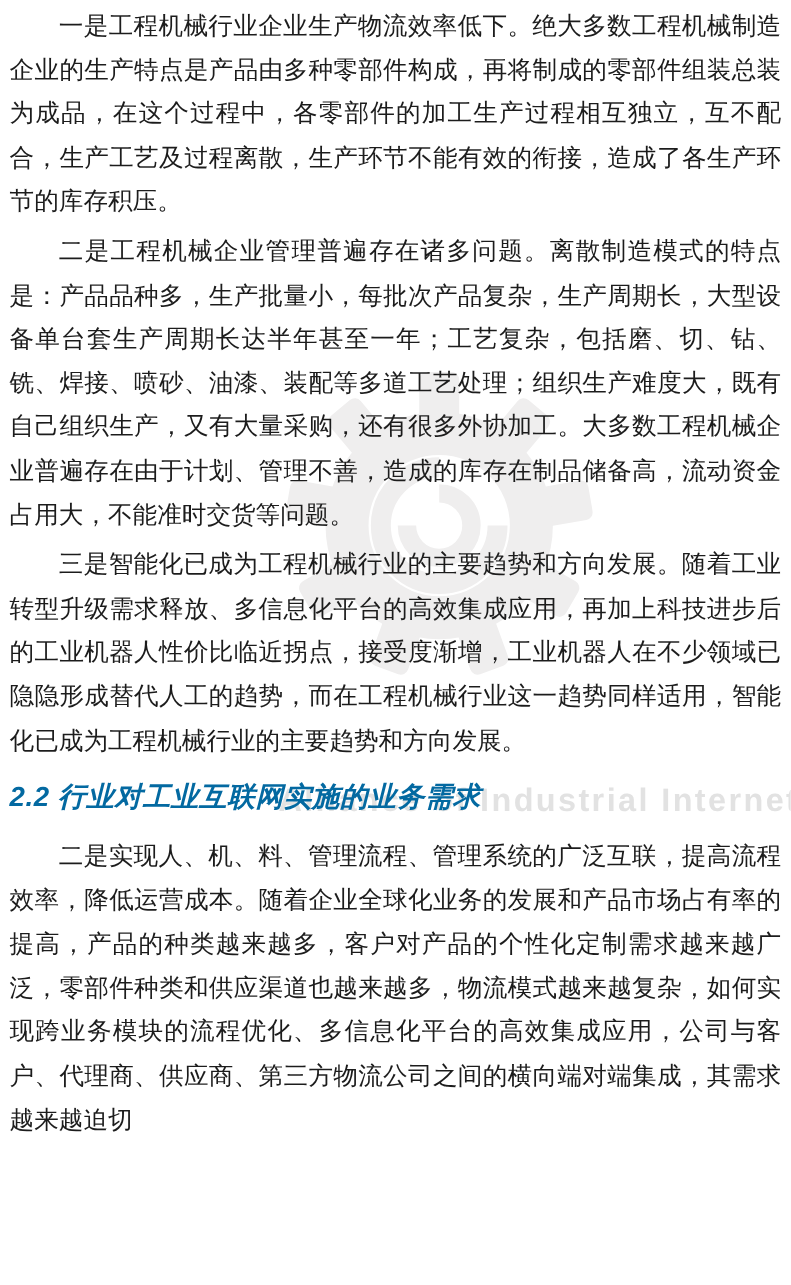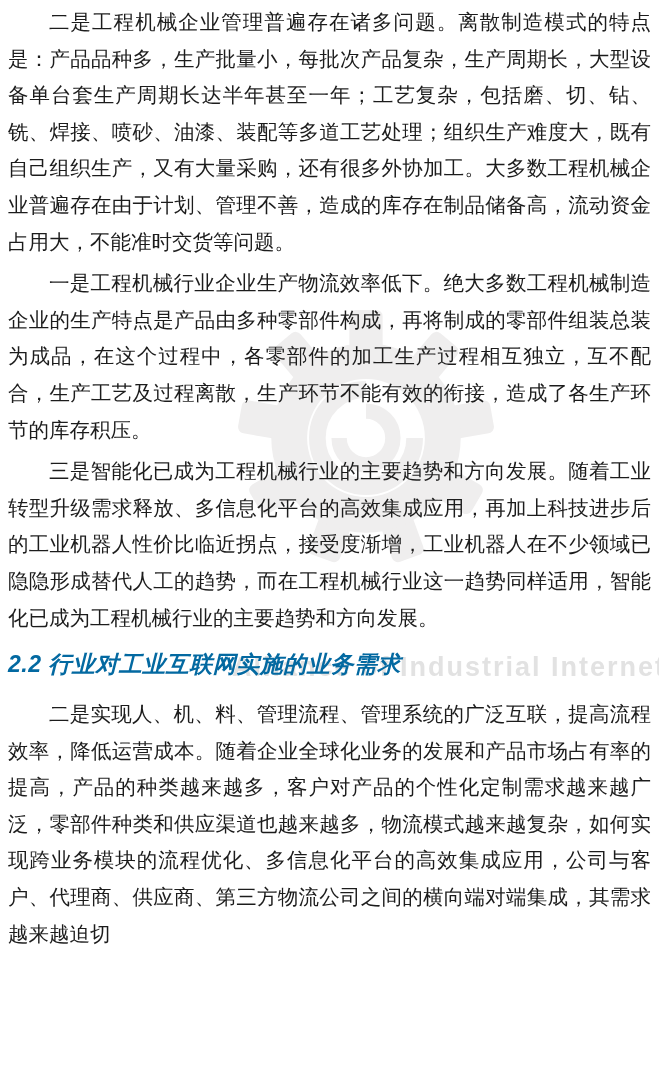--- a/index.html
+++ b/index.html
@@ -71,22 +71,22 @@
       </g>
       <circle cx="100" cy="100" r="46" fill="#ffffff"></circle>
       <path d="M 100 62 A 38 38 0 1 0 138 100" fill="none" stroke-width="13" stroke="#efeeee"></path>
       <path d="M 100 79 A 21 21 0 1 1 79 100" fill="none" stroke-width="12" stroke="#efeeee"></path>
     </svg>
 
     <div class="wm-en">Alliance of Industrial Internet</div>
   </div>
 
   <div class="content">
+    <p>一是工程机械行业企业生产物流效率低下。绝大多数工程机械制造企业的生产特点是产品由多种零部件构成，再将制成的零部件组装总装为成品，在这个过程中，各零部件的加工生产过程相互独立，互不配合，生产工艺及过程离散，生产环节不能有效的衔接，造成了各生产环节的库存积压。</p>
     <p>二是工程机械企业管理普遍存在诸多问题。离散制造模式的特点是：产品品种多，生产批量小，每批次产品复杂，生产周期长，大型设备单台套生产周期长达半年甚至一年；工艺复杂，包括磨、切、钻、铣、焊接、喷砂、油漆、装配等多道工艺处理；组织生产难度大，既有自己组织生产，又有大量采购，还有很多外协加工。大多数工程机械企业普遍存在由于计划、管理不善，造成的库存在制品储备高，流动资金占用大，不能准时交货等问题。</p>
-    <p>一是工程机械行业企业生产物流效率低下。绝大多数工程机械制造企业的生产特点是产品由多种零部件构成，再将制成的零部件组装总装为成品，在这个过程中，各零部件的加工生产过程相互独立，互不配合，生产工艺及过程离散，生产环节不能有效的衔接，造成了各生产环节的库存积压。</p>
     <p>三是智能化已成为工程机械行业的主要趋势和方向发展。随着工业转型升级需求释放、多信息化平台的高效集成应用，再加上科技进步后的工业机器人性价比临近拐点，接受度渐增，工业机器人在不少领域已隐隐形成替代人工的趋势，而在工程机械行业这一趋势同样适用，智能化已成为工程机械行业的主要趋势和方向发展。</p>
 
     <h2 class="section-heading">2.2 行业对工业互联网实施的业务需求</h2>
 
     <p>二是实现人、机、料、管理流程、管理系统的广泛互联，提高流程效率，降低运营成本。随着企业全球化业务的发展和产品市场占有率的提高，产品的种类越来越多，客户对产品的个性化定制需求越来越广泛，零部件种类和供应渠道也越来越多，物流模式越来越复杂，如何实现跨业务模块的流程优化、多信息化平台的高效集成应用，公司与客户、代理商、供应商、第三方物流公司之间的横向端对端集成，其需求越来越迫切</p>
 
   </div>
 
 </div>
 

